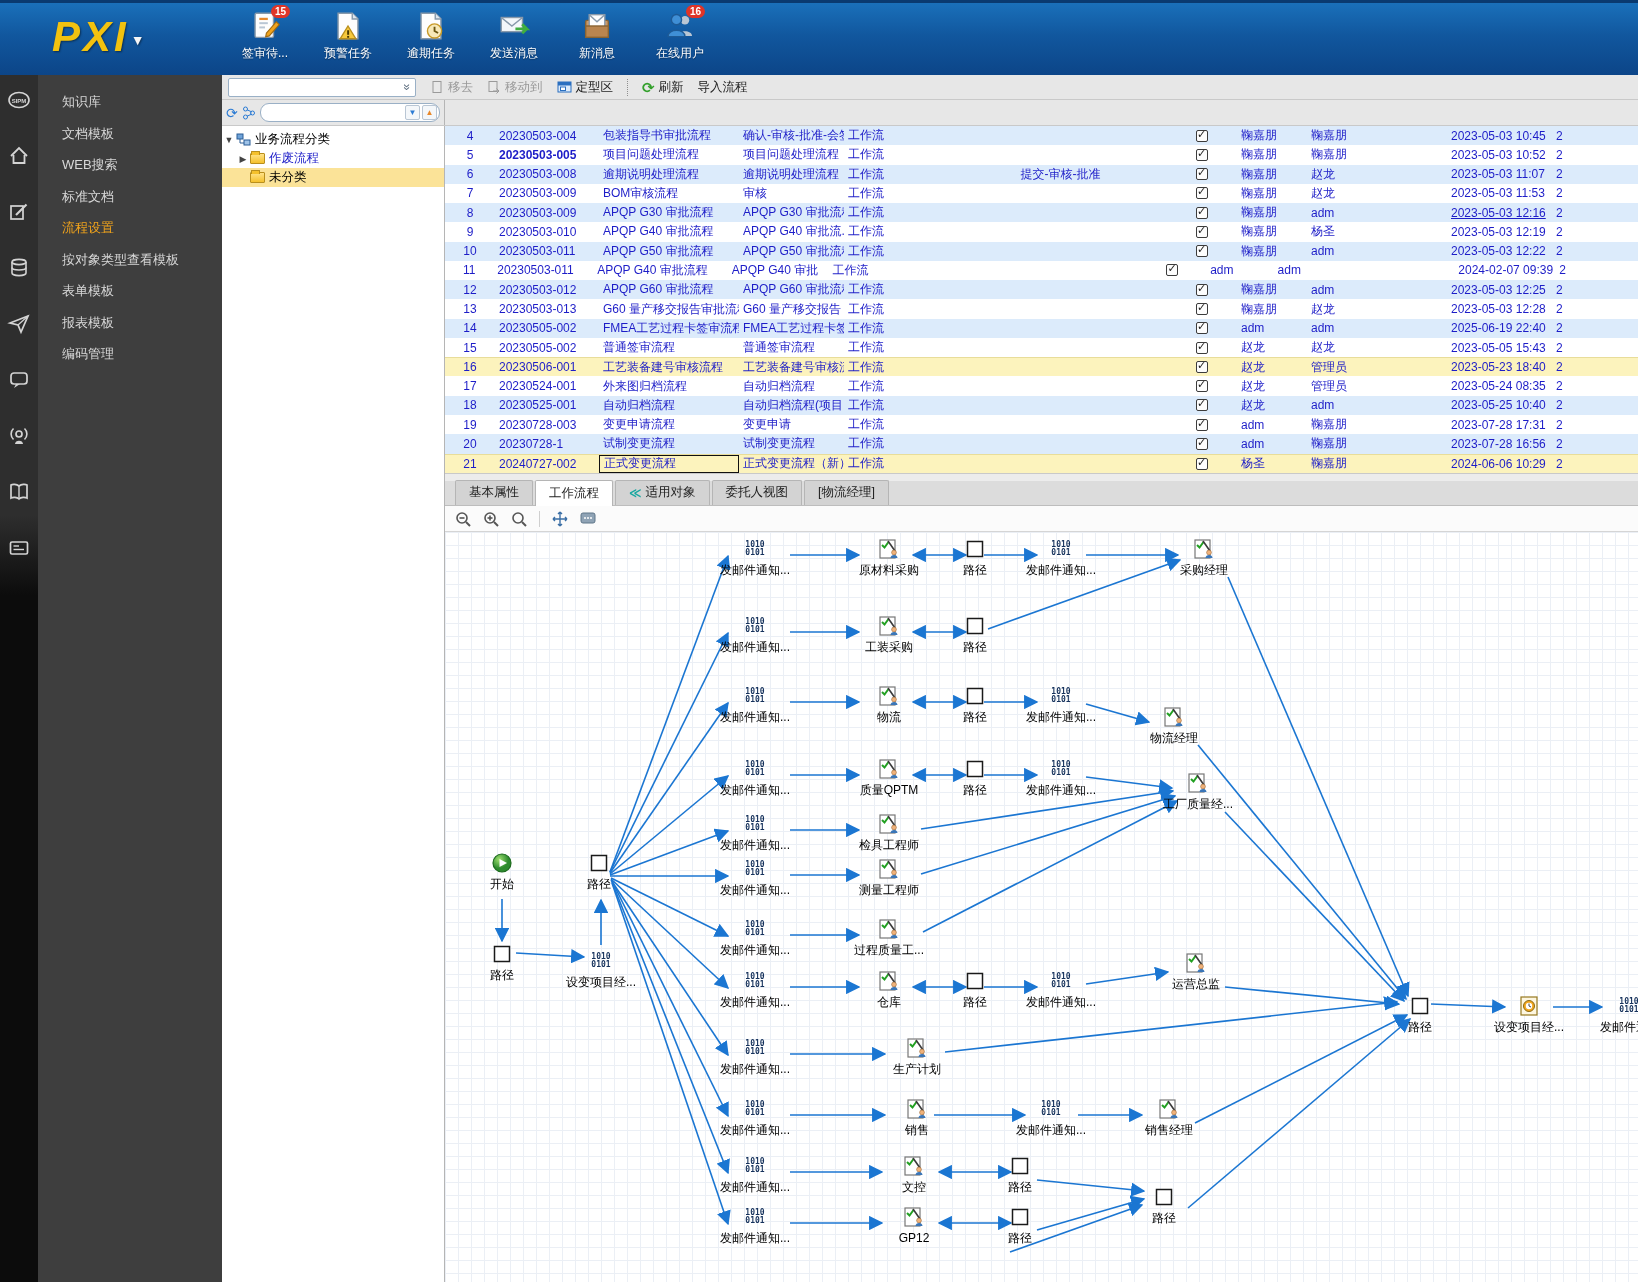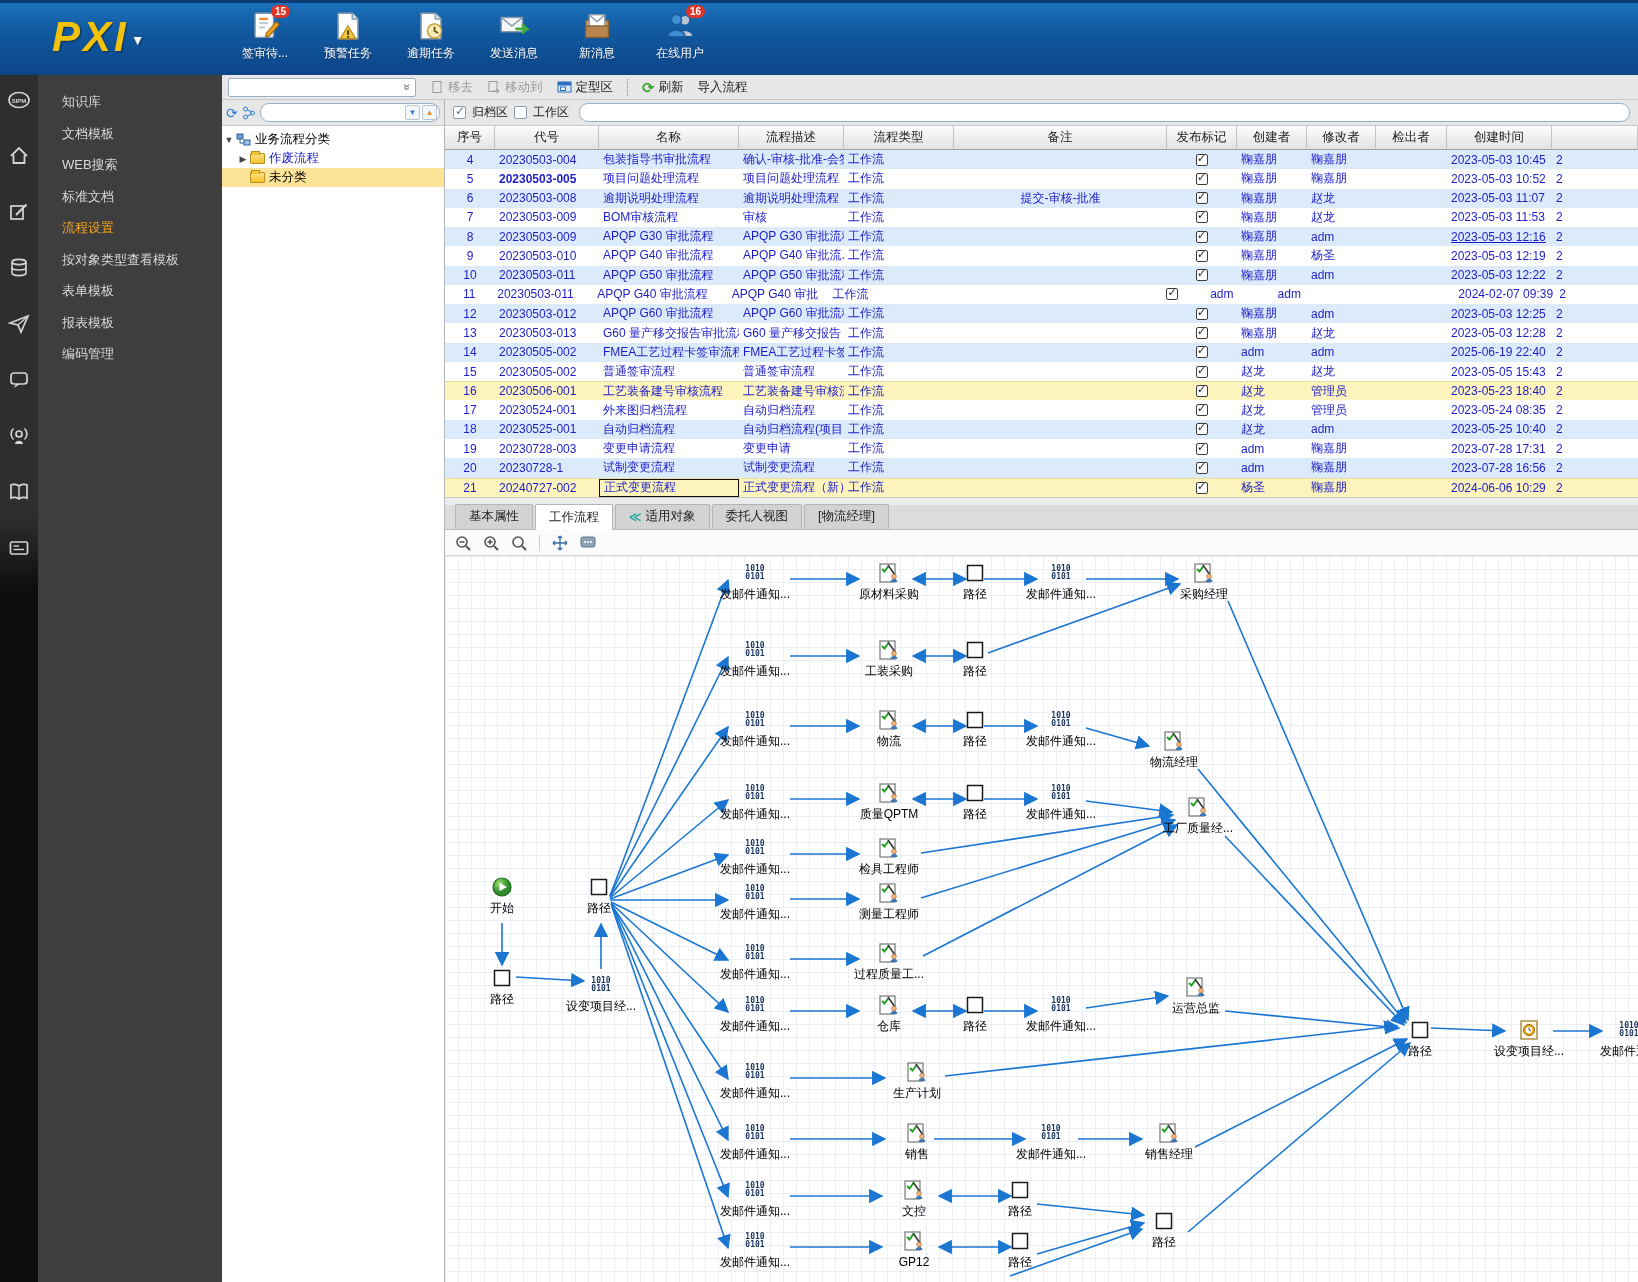--- a/index.html
+++ b/index.html
@@ -281,27 +281,20 @@
             <circle cx="3.5" cy="3" r="2" fill="none" stroke="#2b7bd4"></circle>
             <circle cx="3.5" cy="11" r="2" fill="none" stroke="#2b7bd4"></circle>
             <circle cx="10.5" cy="7" r="2" fill="none" stroke="#2b7bd4"></circle>
             <path d="M5 3.8 L10 6 M5 10.2 L10 8" stroke="#2b7bd4" fill="none"></path>
           </svg>
         <div class="srch">
           <span class="sbtn" style="color:#2b7bd4">▼</span>
           <span class="sbtn" style="color:#e8882a">▲</span>
         </div>
       </div>
-      <div class="r2right">
-        <span class="cb on"></span>
-        <span class="cblbl">归档区</span>
-        <span class="cb"></span>
-        <span class="cblbl">工作区</span>
-        <div class="r2input"></div>
-      </div>
     </div>
 
     <div class="panes">
 
       <div class="tree" id="tree">
           <div class="trow">
             <span class="arr">▼</span>
             <span class="tic">
               <svg width="15" height="14" viewBox="0 0 15 14">
                 <rect x="1" y="1" width="6" height="5" fill="#6fa3d8" stroke="#2a5d96"></rect>
@@ -317,34 +310,20 @@
             <span class="blue">作废流程</span>
           </div>
           <div class="trow child sel">
             <span class="arr"></span>
             <span class="tic folder"></span>
             <span>未分类</span>
           </div>
         </div>
 
       <div class="main">
-        <div class="thead" id="thead">
-            <div class="th" style="width: 50px;">序号</div>
-            <div class="th" style="width: 104px;">代号</div>
-            <div class="th" style="width: 140px;">名称</div>
-            <div class="th" style="width: 105px;">流程描述</div>
-            <div class="th" style="width: 110px;">流程类型</div>
-            <div class="th" style="width: 213px;">备注</div>
-            <div class="th" style="width: 70px;">发布标记</div>
-            <div class="th" style="width: 70px;">创建者</div>
-            <div class="th" style="width: 69px;">修改者</div>
-            <div class="th" style="width: 71px;">检出者</div>
-            <div class="th" style="width: 105px;">创建时间</div>
-            <div class="th" style="width: 86px;"></div>
-          </div>
         <div class="tbody" id="tbody">
             <div class="tr b">
               <div class="td ctr" style="width: 50px;">4</div>
               <div class="td " style="width: 104px;">20230503-004</div>
               <div class="td namecell" style="width: 140px;">包装指导书审批流程</div>
               <div class="td " style="width: 105px;">确认-审核-批准-会签</div>
               <div class="td " style="width: 110px;">工作流</div>
               <div class="td ctr" style="width: 213px;"></div>
               <div class="td ctr" style="width: 70px;">
                 <span class="pubbox"></span>

